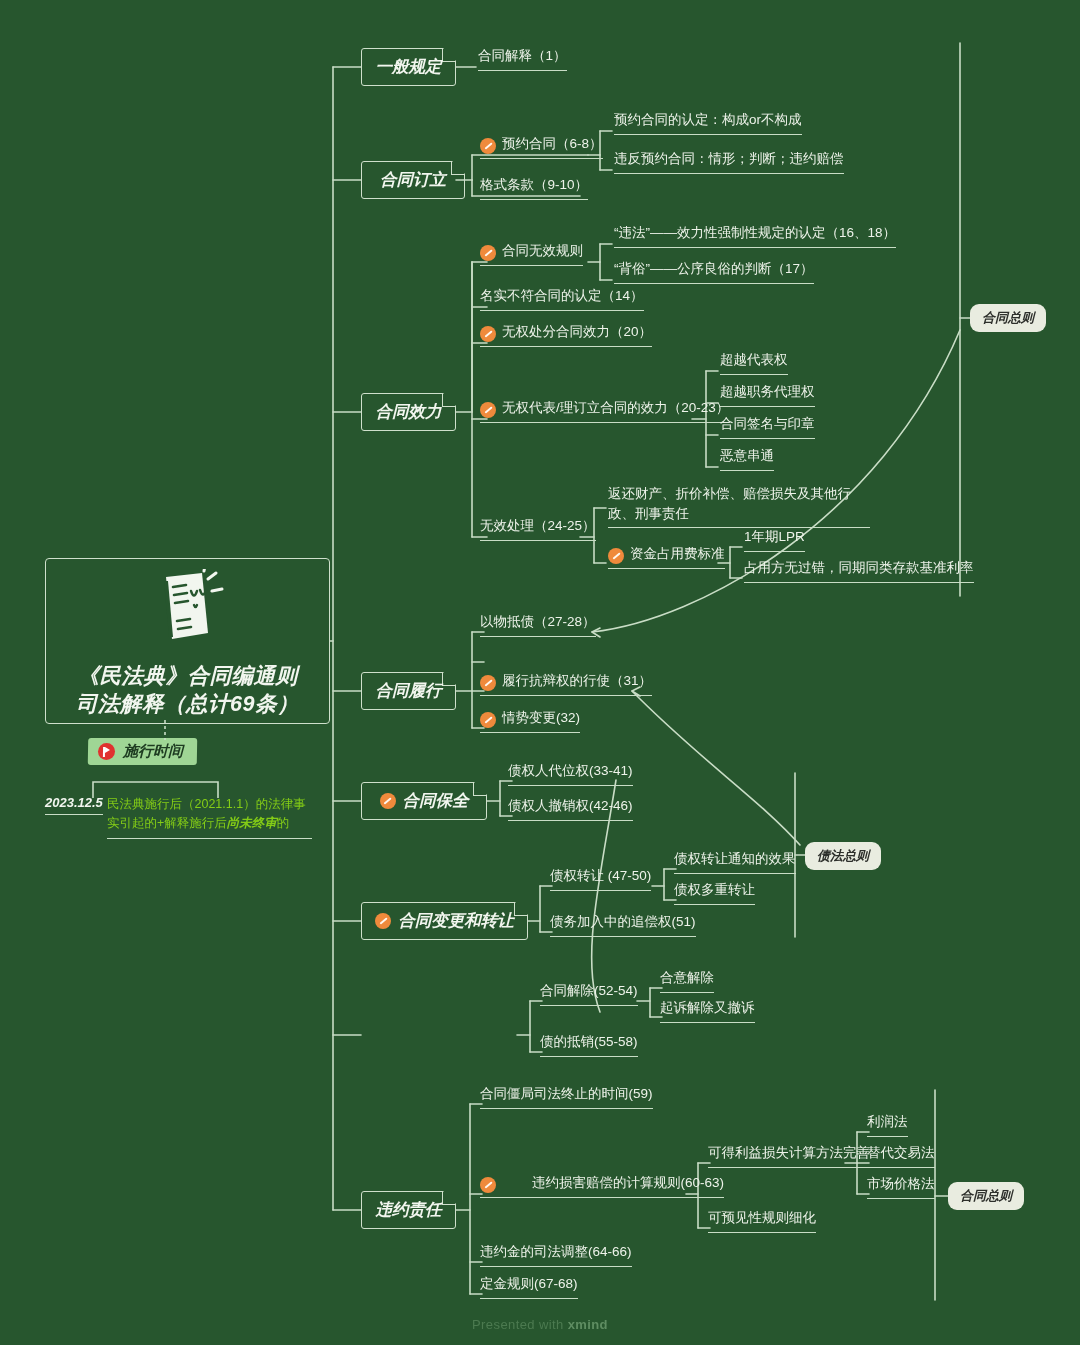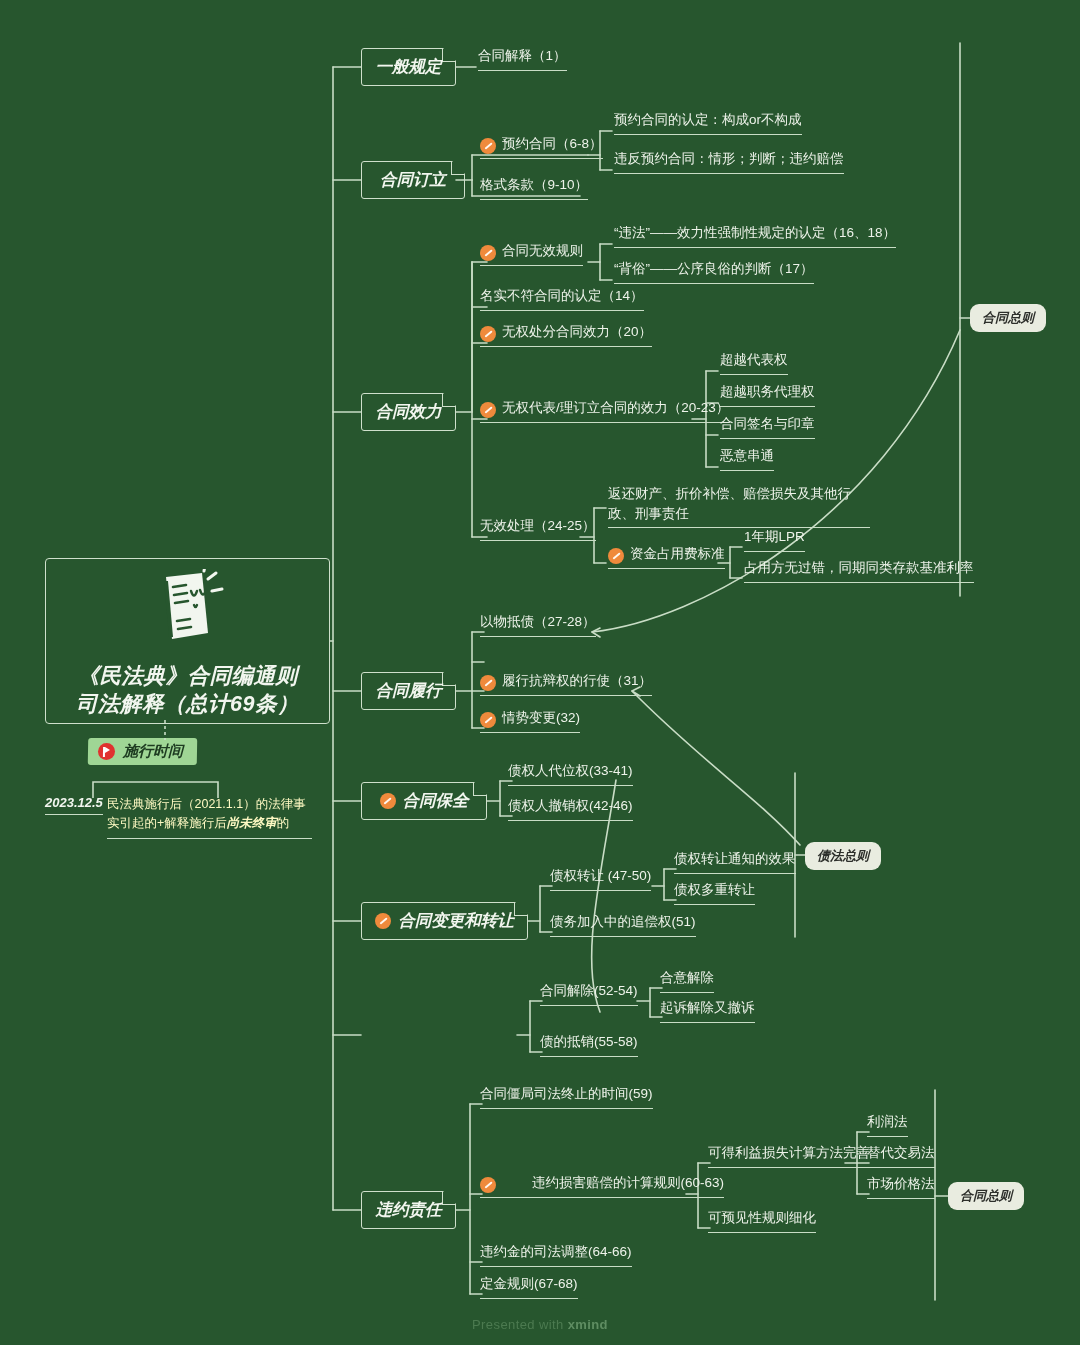--- a/index.html
+++ b/index.html
@@ -94,21 +94,21 @@
     border-left:5.5px solid #fff;
   }
 
   .date-label{
     position:absolute;left:45px;top:795px;
     font-style:italic;font-weight:bold;font-size:13px;color:#f2f6ef;
     padding-bottom:4px;border-bottom:1.6px solid #c9ddc6;
   }
   .date-note{
     position:absolute;left:107px;top:795px;width:205px;
-    font-size:12.5px;line-height:1.55;color:#fef9c3;
+    font-size:12.5px;line-height:1.55;color:#84cc16;
     padding-bottom:4px;border-bottom:1.6px solid #c9ddc6;
   }
   .date-note b{font-style:italic;}
 
   .watermark{
     position:absolute;left:0;right:0;top:1317px;text-align:center;
     font-size:13px;color:#4c7a50;letter-spacing:.4px;
   }
   .watermark b{color:#5f8d62;}
 </style>

